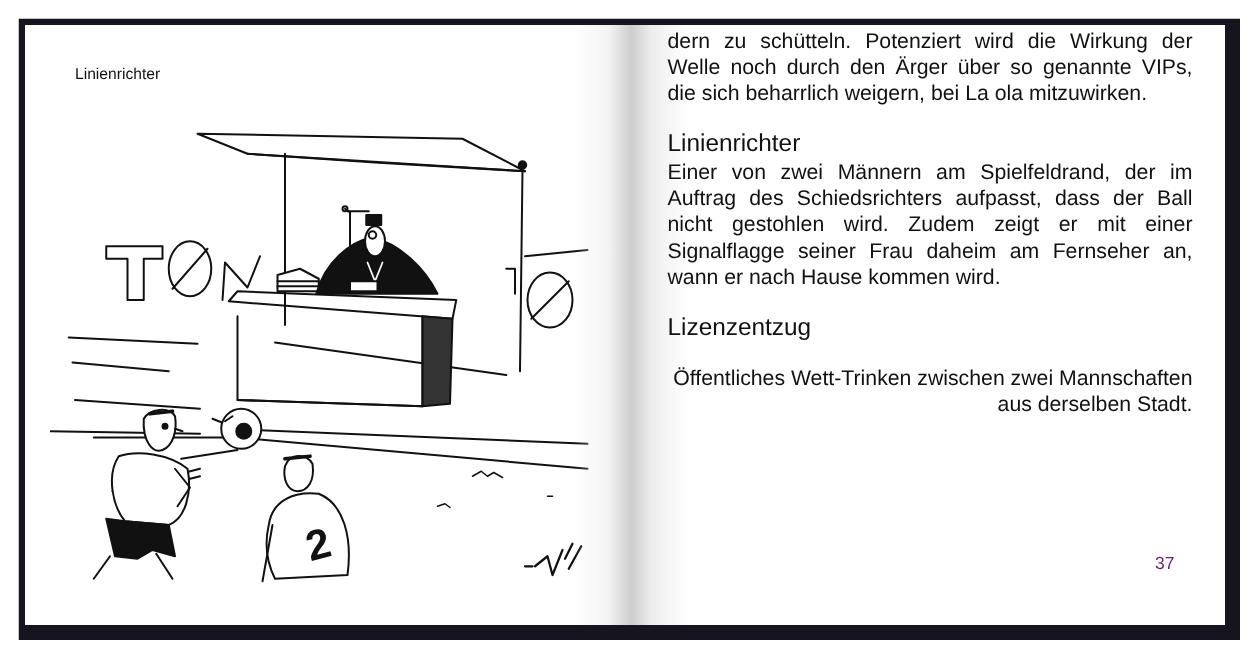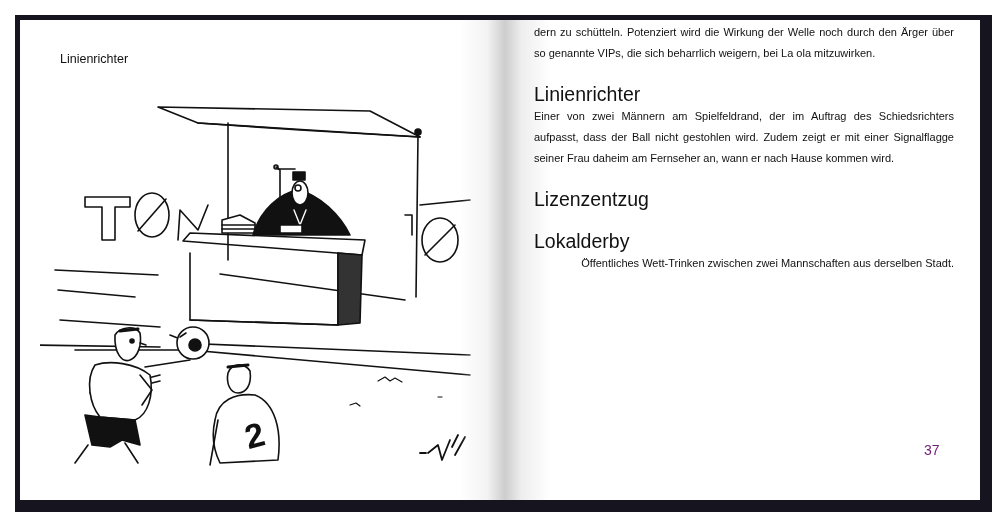--- a/index.html
+++ b/index.html
@@ -26,21 +26,21 @@
         rgba(230,230,230,0.7) 68%,
         rgba(255,255,255,0) 100%);
       pointer-events: none;
     }
     .caption {
       position: absolute; left: 40px; top: 32px; font-size: 12.5px; color: #111;
     }
     .cartoon { position: absolute; left: 20px; top: 55px; width: 440px; height: 400px; }
 
     .text { position: absolute; left: 534px; top: 22px; width: 420px; color: #111; }
-    .para { font-size: 11px; line-height: 21px; margin: 0; text-align: justify; }
+    .para { font-size: 17px; line-height: 21px; margin: 0; text-align: justify; }
     .heading { font-size: 19.5px; line-height: 24px; margin: 0; font-weight: normal; }
     .entry { margin-top: 0; }
     .page-number { position: absolute; left: 924px; top: 442px; font-size: 14px; color: #701a75; }
   </style>
 </head>
 <body>
 
 <div class="frame"></div>
 
 <div class="spread">
@@ -157,18 +157,17 @@
   <div class="entry" style="margin-top:18px;">
     <h2 class="heading">Linienrichter</h2>
     <p class="para">Einer von zwei Männern am Spielfeldrand, der im Auftrag des Schiedsrichters aufpasst, dass der Ball nicht gestohlen wird. Zudem zeigt er mit einer Signalflagge seiner Frau daheim am Fernseher an, wann er nach Hause kommen wird.</p>
   </div>
 
   <div class="entry" style="margin-top:18px;">
     <h2 class="heading">Lizenzentzug</h2>
   </div>
 
   <div class="entry" style="margin-top:18px;">
-    <h2 class="heading">Lokalderby</h2>
     <p class="para" style="text-align:right;">Öffentliches Wett-Trinken zwischen zwei Mannschaften aus derselben Stadt.</p>
   </div>
 </div>
 
 <div class="page-number">37</div>
 
 </body></html>

